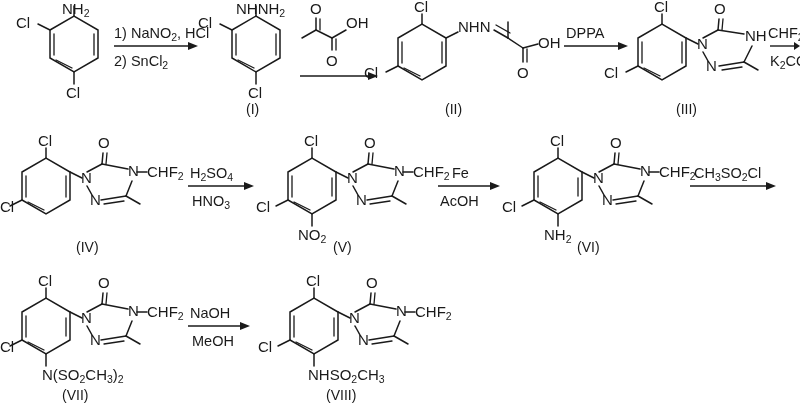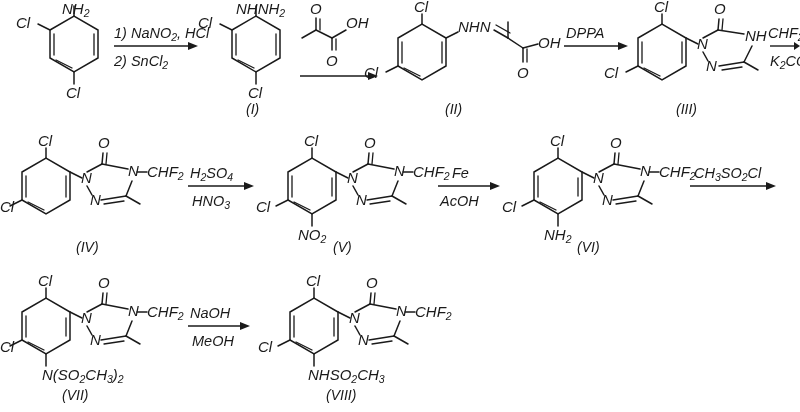--- a/index.html
+++ b/index.html
@@ -5,21 +5,21 @@
   * { box-sizing: border-box; }
   html, body { margin:0; padding:0; }
   body {
     width: 800px; height: 412px;
     background: #ffffff;
     font-family: "Liberation Sans", sans-serif;
     color: #1a1a1a;
     overflow: hidden;
     position: relative;
   }
-  #scheme { position:absolute; left:0; top:0; width:800px; height:412px;font-style:italic; }
+  #scheme { position:absolute; left:0; top:0; width:800px; height:412px; }
   svg text { fill:#1a1a1a; font-family:"Liberation Sans", sans-serif; }
   .atom { font-size:15px; }
   .sub { font-size:10.5px; }
   .reag { font-size:14.5px; }
   .rn { font-size:14px; }
   line, path, polygon { shape-rendering:geometricPrecision; }
   .bond { stroke:#1a1a1a; stroke-width:1.5; fill:none; stroke-linecap:round; }
   .bond-thin { stroke:#1a1a1a; stroke-width:1.3; fill:none; stroke-linecap:round; }
   .arrow { stroke:#1a1a1a; stroke-width:1.4; fill:none; }
   .arrowhead { fill:#1a1a1a; }

